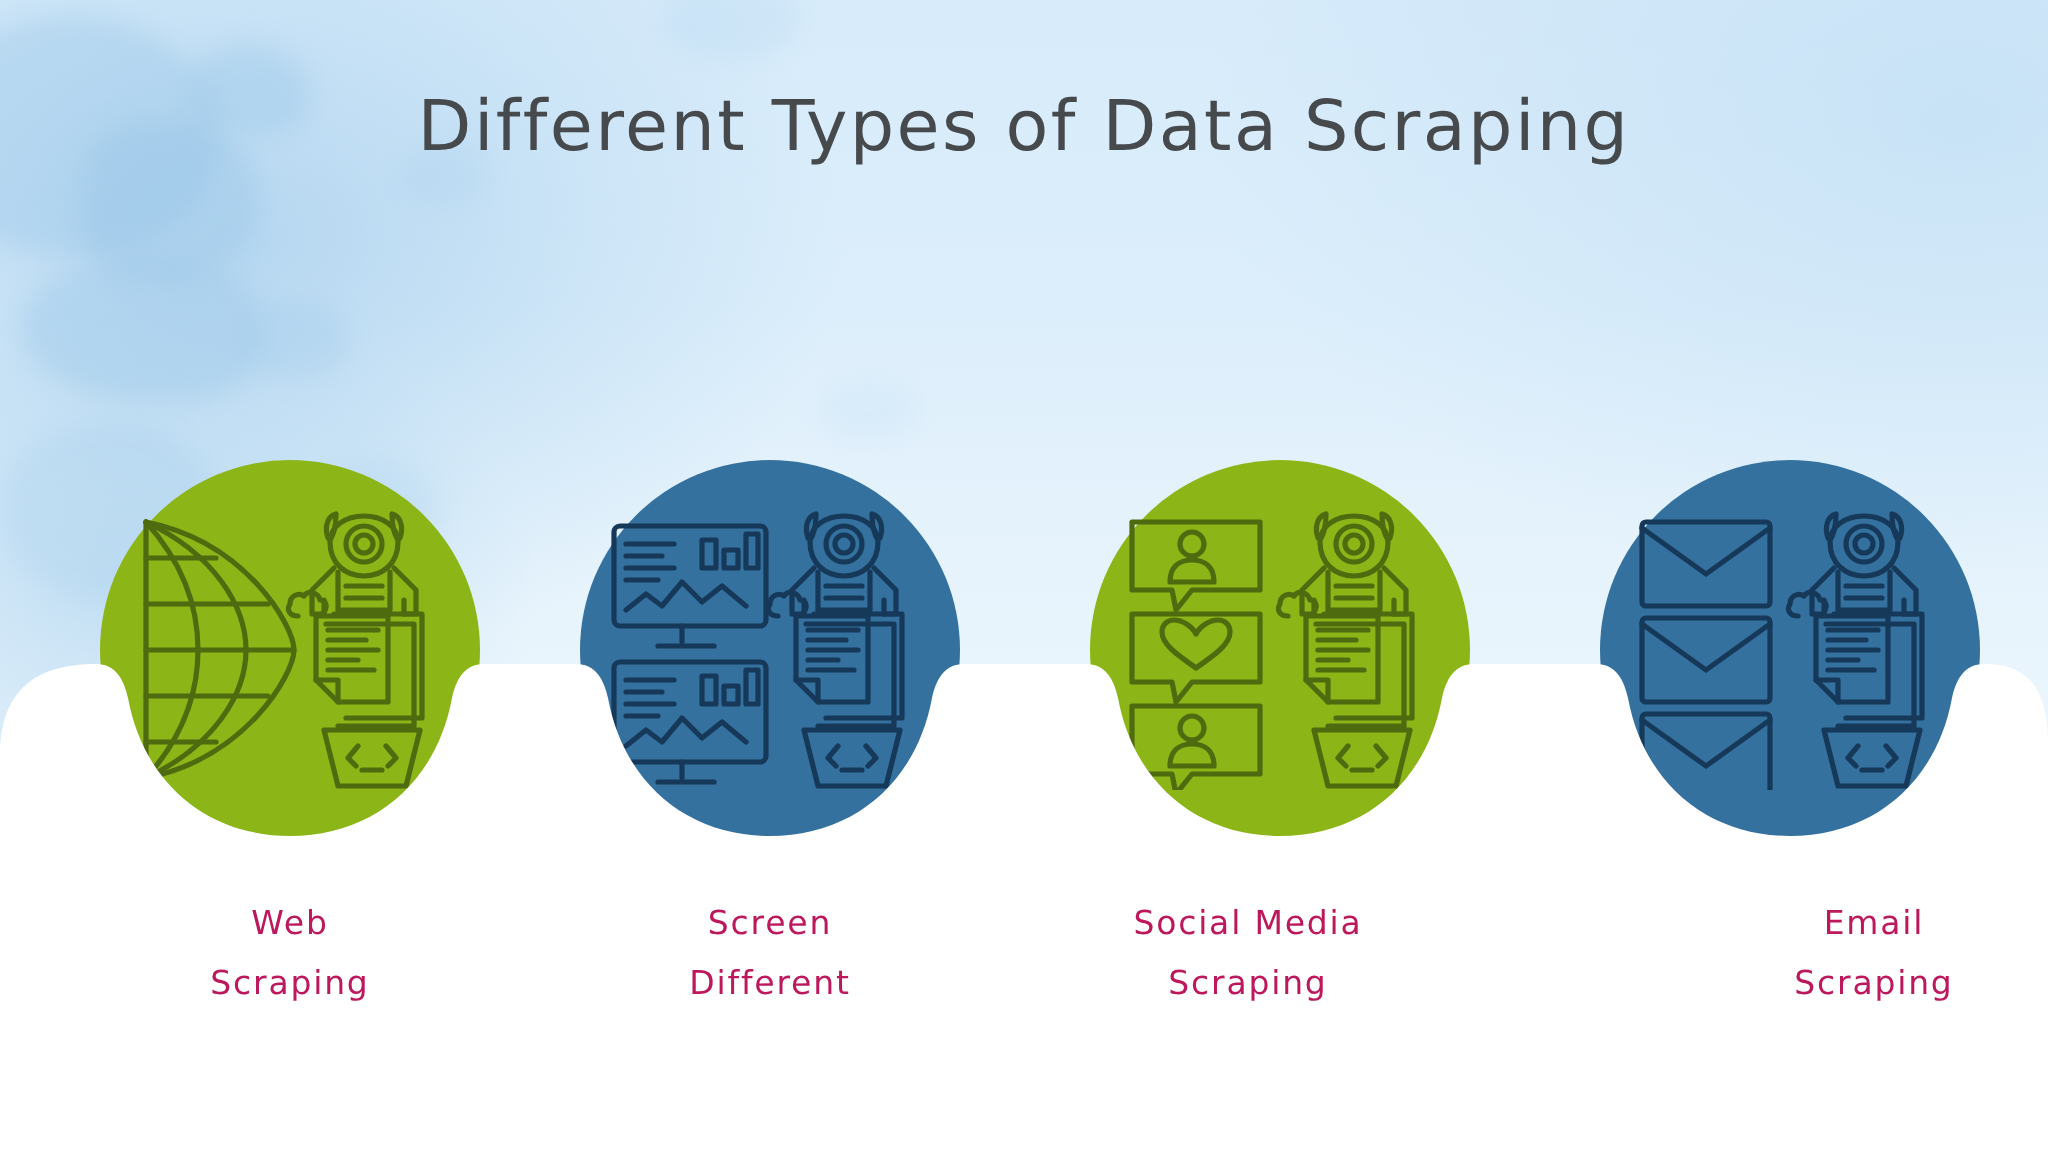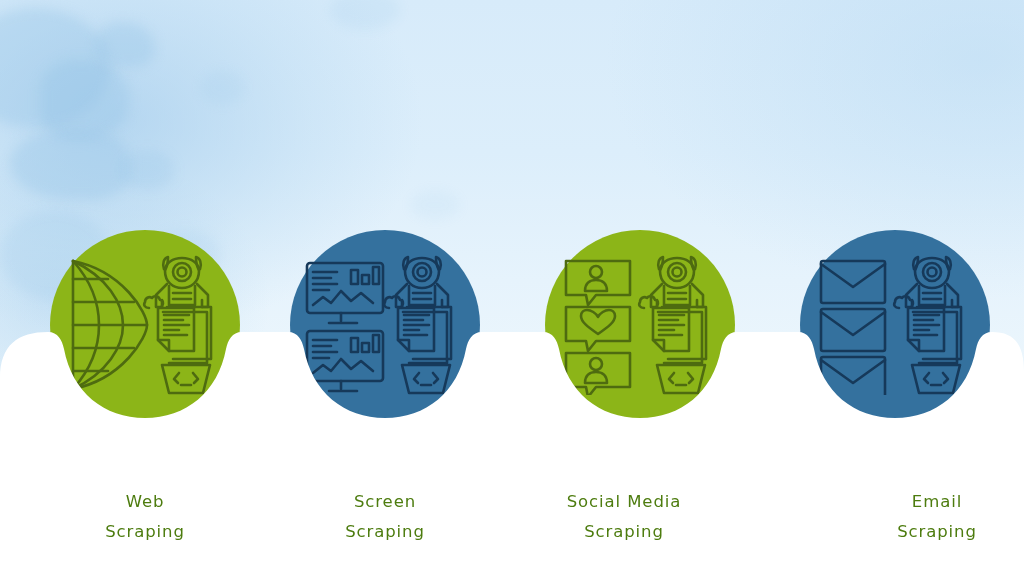--- a/index.html
+++ b/index.html
@@ -81,47 +81,47 @@
     align-items: center;
     justify-content: center;
   }
   .circle svg { display: block; }
 
   
   .label {
     position: absolute;
     width: 260px;
     text-align: center;
-    color: #4d7c0f;
+    color: #be185d;
     font-family: "DejaVu Sans", sans-serif;
     font-size: 16.5px;
     line-height: 30px;
     letter-spacing: 0.9px;
     white-space: pre-line;
-    margin-top: 40px;
   }
 </style>
 </head>
 <body>
 
 <div id="stage">
 
   <div class="bg-sky">
     <div class="splash sp1"></div>
     <div class="splash sp2"></div>
     <div class="splash sp3"></div>
     <div class="splash sp4"></div>
     <div class="splash sp5"></div>
     <div class="splash sp6"></div>
     <div class="splash sp7"></div>
     <div class="splash sp8"></div>
     <div class="splash sp9"></div>
     <div class="splash sp10"></div>
   </div>
 
+  <div class="title">Different Types of Data Scraping</div>
 
   <div class="circle" id="circle-0" style="left:50px; top:230px; background:#8cb518;">
     <svg width="168" height="140" viewBox="0 0 168 140" fill="none" stroke="#4e6b10" stroke-width="2.6" stroke-linecap="round" stroke-linejoin="round">
 
       <g>
         <path d="M12 6 L12 134"></path>
         <path d="M12 6 C 62 16, 86 58, 86 70 C 86 82, 62 124, 12 134"></path>
         <path d="M12 6 C 46 22, 62 48, 62 70 C 62 92, 46 118, 12 134"></path>
         <path d="M12 6 C 30 26, 38 48, 38 70 C 38 92, 30 114, 12 134"></path>
         <path d="M12 24 L 47 24"></path>
@@ -360,21 +360,21 @@
       C 978 340, 982 332, 992 332
       C 1014 332, 1024 344, 1024 372
       L 1024 586
       Z"></path>
   </svg>
 
   <div class="label" style="left:15px; top:447px;">Web
 Scraping</div>
 
   <div class="label" style="left:255px; top:447px;">Screen
-Scraping</div>
+Different</div>
 
   <div class="label" style="left:494px; top:447px;">Social Media
 Scraping</div>
 
   <div class="label" style="left:807px; top:447px;">Email
 Scraping</div>
 
 </div>
 
 </body></html>

